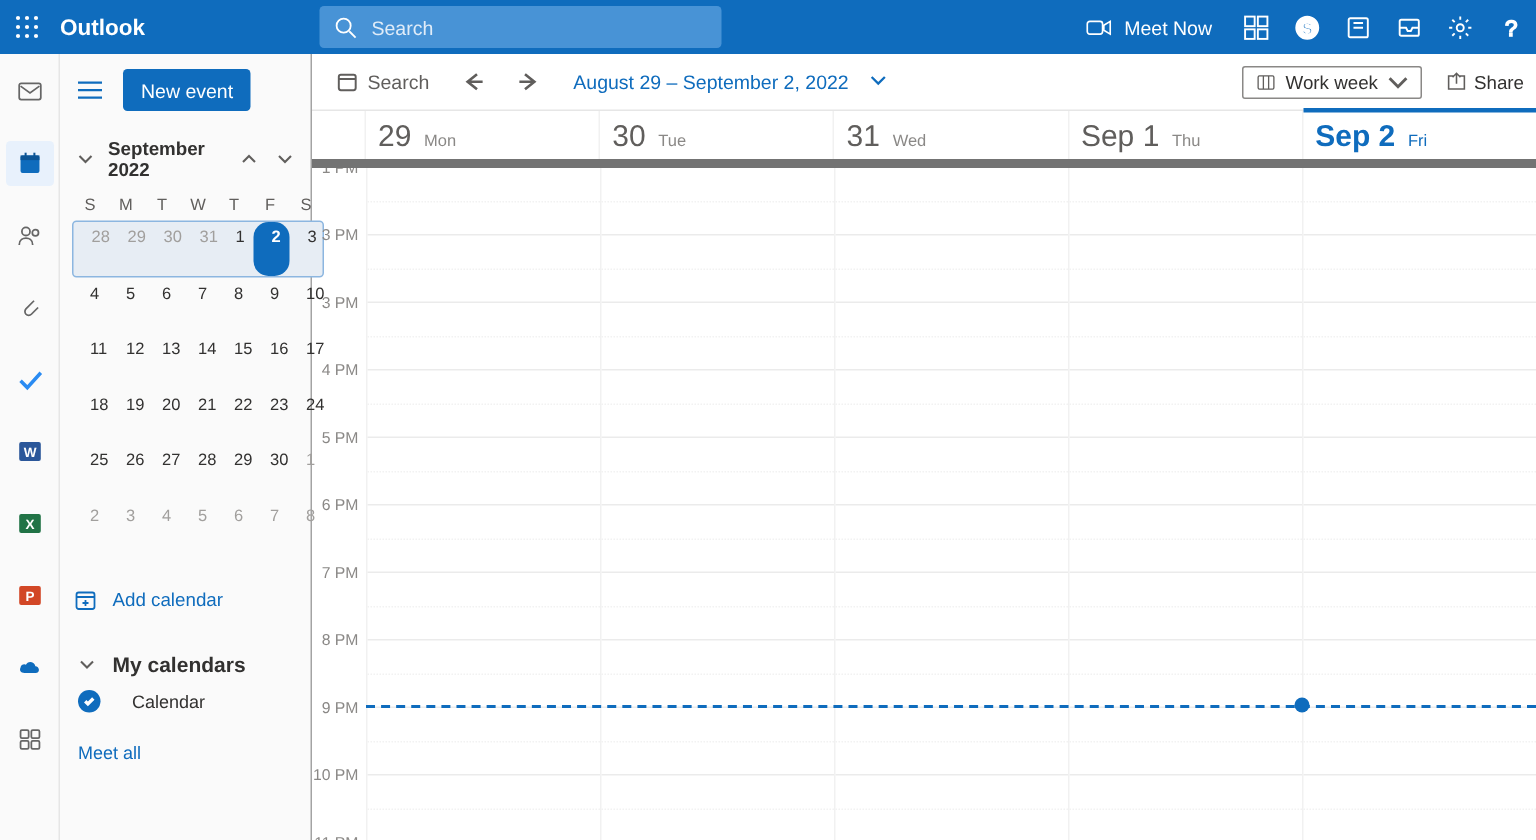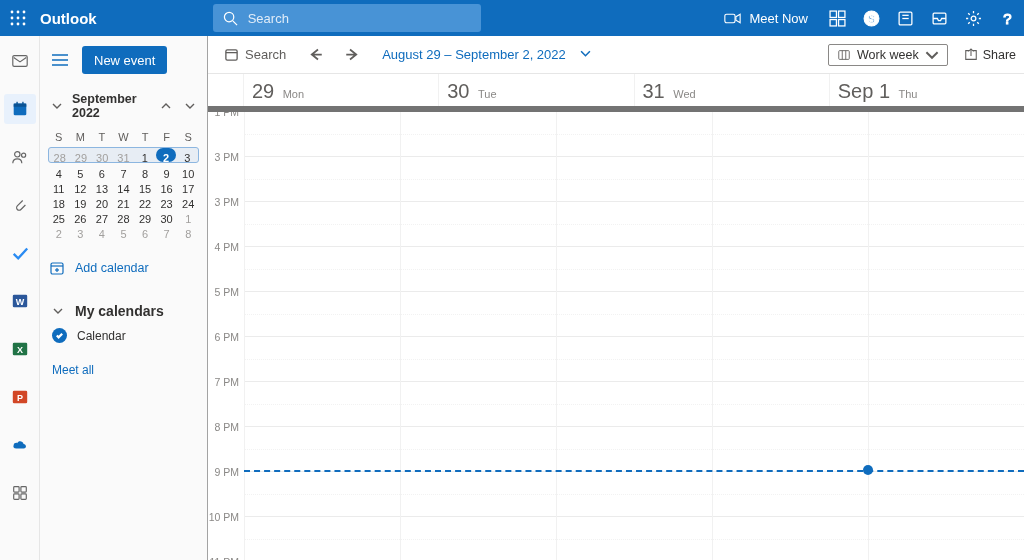--- a/index.html
+++ b/index.html
@@ -31,32 +31,32 @@
 .side-top { display: flex; align-items: center; gap: 8px; }
 .ham { width: 28px; height: 28px; display: flex; align-items: center; justify-content: center; cursor: pointer; color: #0f6cbd; }
 .new-event { background: #0f6cbd; color: #fff; border: none; height: 28px; padding: 0 12px; font-size: 13px; border-radius: 3px; cursor: pointer; }
 
 .mini-cal { margin-top: 18px; padding: 0 2px; }
 .mini-head { display: flex; align-items: center; gap: 6px; margin-bottom: 8px; }
 .mini-chev { width: 18px; height: 18px; display: flex; align-items: center; justify-content: center; cursor: pointer; color: #605e5c; }
 .mini-title { font-weight: 600; font-size: 12.5px; flex: 1; }
 .mini-grid { display: grid; grid-template-columns: repeat(7, 1fr); text-align: center; font-size: 11px; gap: 1px 0; }
 .mini-dow { color: #605e5c; padding: 3px 0; }
-.mini-day { padding: 3px 0; color: #323130; cursor: pointer; border-radius: 10px; width: 20px; height: 14px; line-height: 14px; margin: 0 auto; }
+.mini-day { padding: 3px 12px; color: #323130; cursor: pointer; border-radius: 10px; width: 20px; height: 36px; line-height: 14px; margin: 0 auto; }
 .mini-day.other { color: #a19f9d; }
 .mini-day.today { background: #0f6cbd; color: #fff; font-weight: 600; }
 .mini-week-hi { background: #e7edf4; border: 1px solid #8cb6e0; border-radius: 3px; grid-column: 1 / -1; display: grid; grid-template-columns: repeat(7, 1fr); }
 
 .add-cal { display: flex; align-items: center; gap: 10px; color: #0f6cbd; cursor: pointer; margin-top: 22px; padding-left: 3px; font-size: 12.5px; }
 .add-cal svg { width: 16px; height: 16px; stroke: #0f6cbd; fill: none; }
 
 .my-cals { margin-top: 26px; display: flex; align-items: center; gap: 8px; padding-left: 3px; }
 .my-cals .mini-chev { color: #605e5c; }
 .my-cals-label { font-weight: 600; font-size: 14px; }
-.cal-item { display: flex; align-items: center; gap: 10px; padding: 8px 0 0 6px; cursor: pointer; }
+.cal-item { display: flex; align-items: center; gap: 21px; padding: 8px 0 0 6px; cursor: pointer; }
 .cal-dot { width: 15px; height: 15px; border-radius: 50%; background: #0f6cbd; display: flex; align-items: center; justify-content: center; }
 .cal-dot svg { width: 9px; height: 9px; stroke: #fff; fill: none; stroke-width: 2.5; }
 .show-all { color: #0f6cbd; cursor: pointer; padding: 20px 0 0 6px; }
 
 
 .content { flex: 1; display: flex; flex-direction: column; overflow: hidden; }
 .toolbar { height: 38px; border-bottom: 1px solid #e6e6e6; display: flex; align-items: center; padding: 0 8px; gap: 6px; font-size: 13px; color: #323130; }
 .tbtn { display: flex; align-items: center; gap: 6px; padding: 4px 8px; cursor: pointer; border-radius: 3px; color: #605e5c; }
 .tbtn svg { width: 15px; height: 15px; fill: none; stroke: #605e5c; stroke-width: 1.4; }
 .range-text { color: #0f6cbd; padding: 0 8px; }
@@ -391,20 +391,21 @@
         <span>Share</span>
       </div>
     </div>
 
     <div class="week-header" id="week-header">
       <div class="time-gutter-head"></div>
     <div class="day-head"><span class="day-num">29</span> <span class="day-name">Mon</span></div>
         <div class="day-head"><span class="day-num">30</span> <span class="day-name">Tue</span></div>
         <div class="day-head"><span class="day-num">31</span> <span class="day-name">Wed</span></div>
         <div class="day-head"><span class="day-num">Sep 1</span> <span class="day-name">Thu</span></div>
+        <div class="day-head today"><span class="day-num">Sep 2</span> <span class="day-name">Fri</span></div>
       </div>
 
     <div class="grid-scroll">
       <div class="grid-inner">
         <div class="time-gutter" id="time-gutter">
             <div class="hour-label">1 PM</div>
             <div class="hour-label">3 PM</div>
             <div class="hour-label">3 PM</div>
             <div class="hour-label">4 PM</div>
             <div class="hour-label">5 PM</div>

